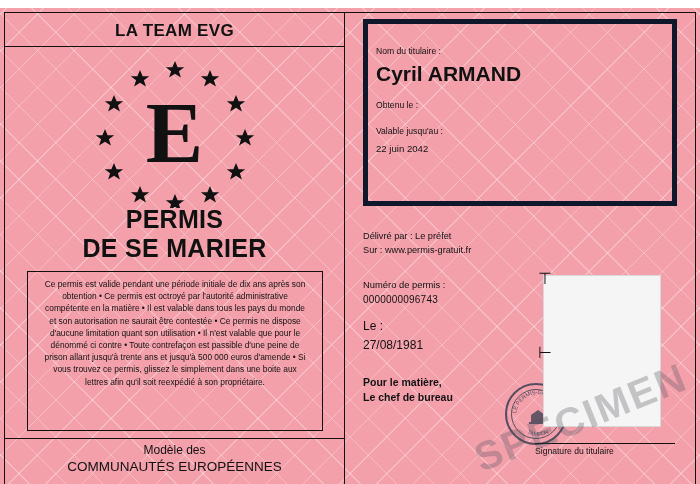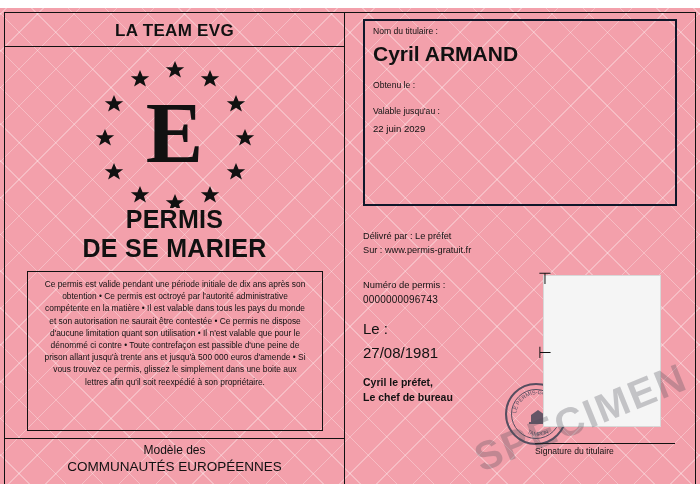--- a/index.html
+++ b/index.html
@@ -153,23 +153,23 @@
     top: 5px;
     width: 350px;
     height: 473px;
   }
   .holder-box {
     position: absolute;
     left: 18px;
     top: 6px;
     width: 314px;
     height: 187px;
-    border: 2px solid #0f172a;
-    box-sizing: border-box;
-    padding: 5px 8px;
+    border: 5px solid #0f172a;
+    box-sizing: border-box;
+    padding: 22px 8px;
   }
   .lbl {
     font-size: 8.6px;
     color: #111;
   }
   .holder-name {
     font-size: 21px;
     font-weight: bold;
     color: #111;
     margin: 6px 0 14px 0;
@@ -198,21 +198,21 @@
     line-height: 1.6;
   }
   .numero-value {
     font-size: 10px;
     letter-spacing: 0.2px;
   }
   .le-block {
     position: absolute;
     left: 18px;
     top: 304px;
-    font-size: 15px;
+    font-size: 12px;
     color: #111;
     line-height: 1.6;
   }
   .prefet-block {
     position: absolute;
     left: 18px;
     top: 362px;
     font-size: 10.5px;
     font-weight: bold;
     color: #111;
@@ -363,40 +363,40 @@
     </div>
   </div>
 
   <div class="right">
     <div class="holder-box">
       <div class="lbl">Nom du titulaire :</div>
       <div class="holder-name">Cyril ARMAND</div>
       <div class="lbl">Obtenu le :</div>
       <div class="gap"></div>
       <div class="lbl">Valable jusqu'au :</div>
-      <div class="field-value">22 juin 2029</div>
+      <div class="field-value">22 juin 2042</div>
     </div>
 
     <div class="deliv">
       <div>Délivré par : Le préfet</div>
       <div>Sur : www.permis-gratuit.fr</div>
     </div>
 
     <div class="numero-block">
       <div>Numéro de permis :</div>
       <div class="numero-value">0000000096743</div>
     </div>
 
     <div class="le-block">
       <div>Le :</div>
       <div>27/08/1981</div>
     </div>
 
     <div class="prefet-block">
-      <div>Cyril le préfet,</div>
+      <div>Pour le matière,</div>
       <div>Le chef de bureau</div>
     </div>
 
     <div class="stamp">
       <div class="stamp-inner"></div>
       <svg viewBox="0 0 62 62" width="62" height="62">
         <defs>
           <path id="arcTop" d="M 9,31 A 22,22 0 0 1 53,31"></path>
           <path id="arcBot" d="M 11,31 A 20,20 0 0 0 51,31"></path>
         </defs>

